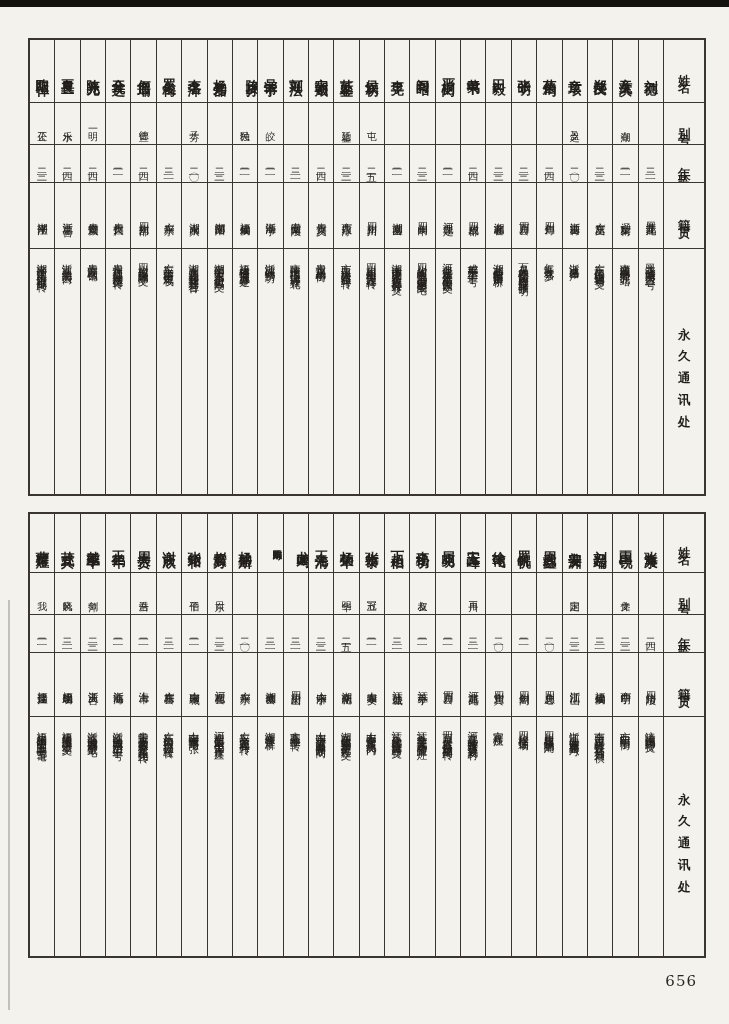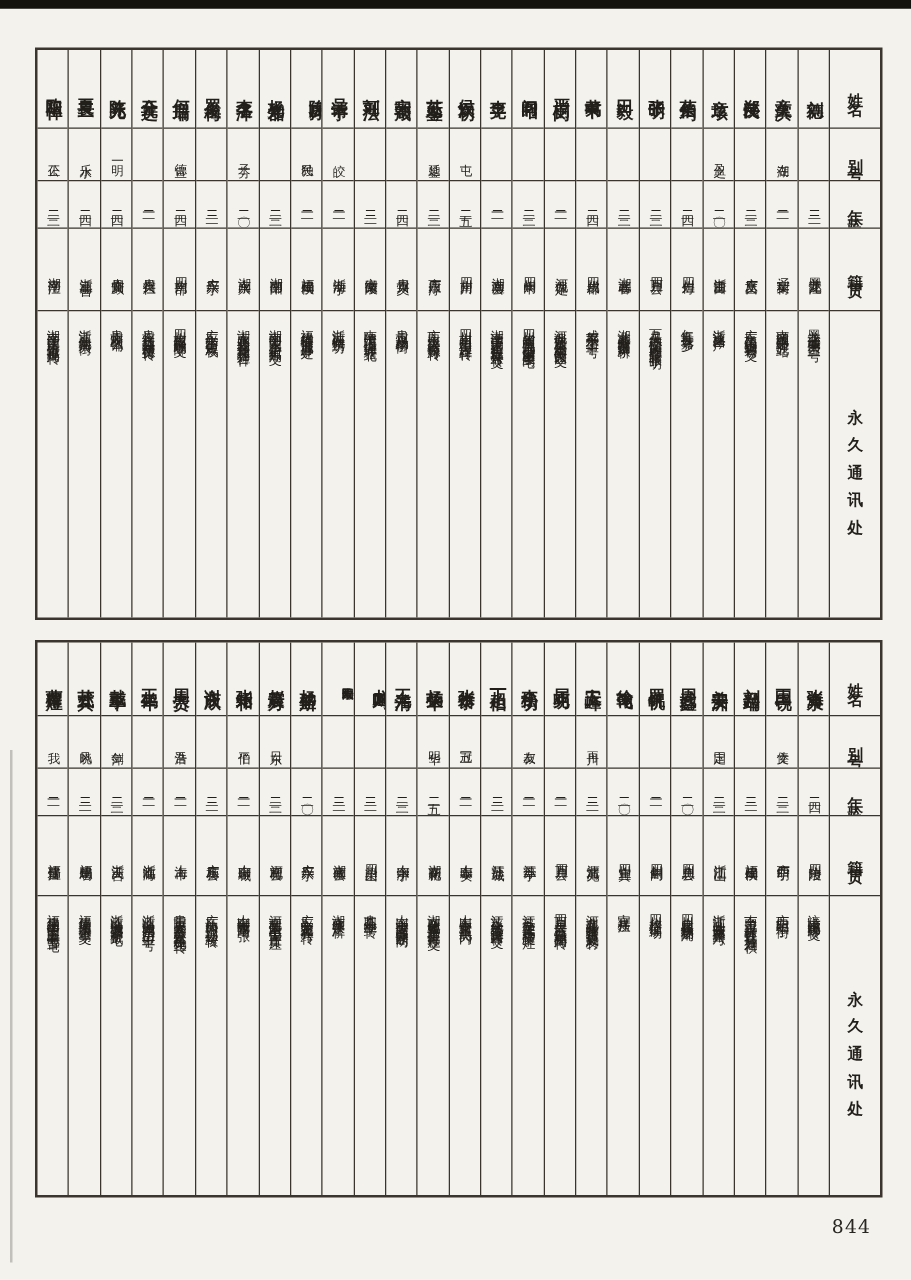--- a/index.html
+++ b/index.html
@@ -935,14 +935,14 @@
         </div>
         <div class="cell c-native">
           <span class="vt">福建晋江</span>
         </div>
         <div class="cell c-addr">
           <span class="vt">福建泉州中山南路五二七号曹宅</span>
         </div>
       </div>
     </div>
 
-  <div class="page-number">844</div>
+  <div class="page-number">656</div>
 </div>
 
 </body></html>

